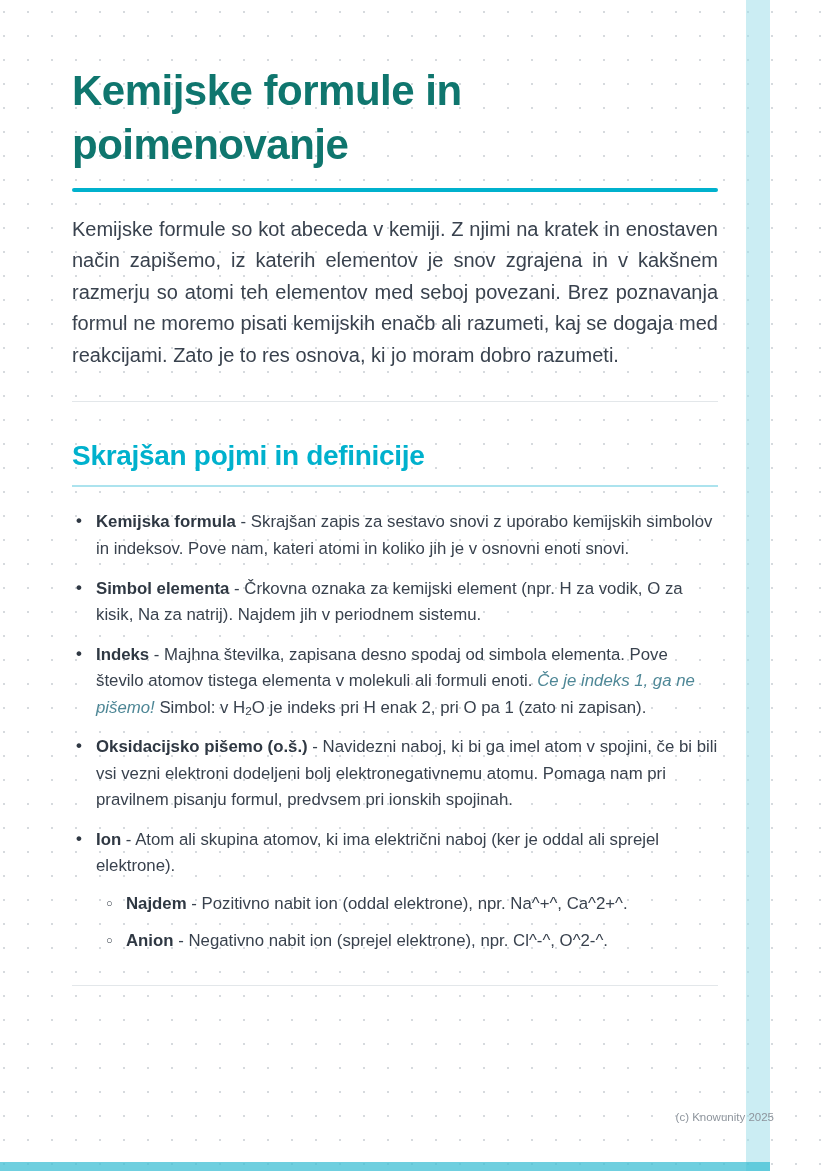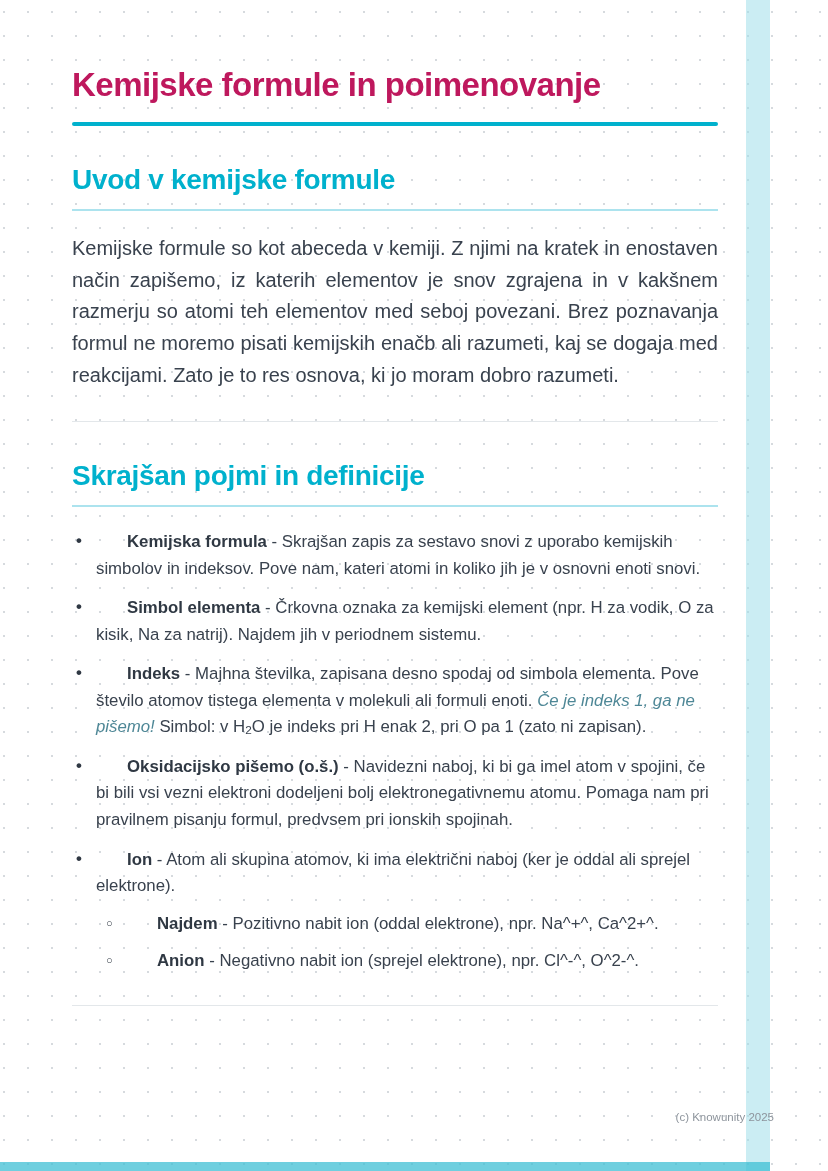--- a/index.html
+++ b/index.html
@@ -17,43 +17,43 @@
   .right-stripe {
     position: absolute; top: 0; left: 746px; width: 24px; height: 100%;
     background: rgba(160, 222, 234, 0.55);
   }
   .bottom-strip {
     position: absolute; left: 0; bottom: 0; width: 770px; height: 9px;
     background: #3fbfd4; opacity: 0.75;
   }
   .content { position: absolute; left: 72px; top: 64px; width: 646px; }
   h1.title {
-    font-size: 33px; line-height: 1.28; font-weight: 800;
-    color: #be185d; letter-spacing: -0.5px; max-width: 620px;
+    font-size: 42px; line-height: 1.28; font-weight: 800;
+    color: #0f766e; letter-spacing: -0.5px; max-width: 620px;
   }
   .title-rule { height: 4px; background: #00b1cd; margin-top: 16px; border-radius: 2px; }
   h2.section-heading {
     font-size: 28px; font-weight: 800; color: #00b1cd; letter-spacing: -0.3px;
     margin-top: 38px; padding-bottom: 13px; border-bottom: 2px solid #ace3ee;
   }
   p.intro-text {
     margin-top: 22px; font-size: 20px; line-height: 1.58;
     text-align: justify; color: #39424e;
   }
   hr.divider { border: none; border-top: 1px solid #e3e7ea; margin-top: 30px; }
   ul.bullets { list-style: none; margin-top: 22px; }
   ul.bullets > li {
     position: relative; padding-left: 24px; margin-bottom: 13px;
     font-size: 16.8px; line-height: 1.58;
   }
   ul.bullets > li::before {
     content: "\2022"; position: absolute; left: 4px; top: -1px;
     font-weight: 700; color: #2f3843;
   }
-  .term { font-weight: 700; color: #2f3843; margin-left: 31px; }
+  .term { font-weight: 700; color: #2f3843; }
   .note { font-style: italic; color: #4e8796; }
   .sub-script { font-size: 0.7em; vertical-align: -0.18em; }
   ul.sub-bullets { list-style: none; margin-top: 11px; margin-left: 8px; }
   ul.sub-bullets > li { position: relative; padding-left: 22px; margin-bottom: 11px; }
   ul.sub-bullets > li::before {
     content: "\25CB"; position: absolute; left: 2px; top: 4px;
     font-size: 11px; color: #2f3843;
   }
   .footer {
     position: absolute; right: 54px; bottom: 48px;
@@ -66,21 +66,20 @@
 <div class="page">
   <div class="right-stripe"></div>
   <div class="bottom-strip"></div>
 
   <main class="content">
 
     <h1 class="title">Kemijske formule in poimenovanje</h1>
     <div class="title-rule"></div>
 
     <section>
-      <h2 class="section-heading">Uvod v kemijske formule</h2>
       <p class="intro-text">Kemijske formule so kot abeceda v kemiji. Z njimi na kratek in enostaven način zapišemo, iz katerih elementov je snov zgrajena in v kakšnem razmerju so atomi teh elementov med seboj povezani. Brez poznavanja formul ne moremo pisati kemijskih enačb ali razumeti, kaj se dogaja med reakcijami. Zato je to res osnova, ki jo moram dobro razumeti.</p>
     </section>
 
     <hr class="divider">
 
     <section>
       <h2 class="section-heading">Skrajšan pojmi in definicije</h2>
 
       <ul class="bullets">
 

